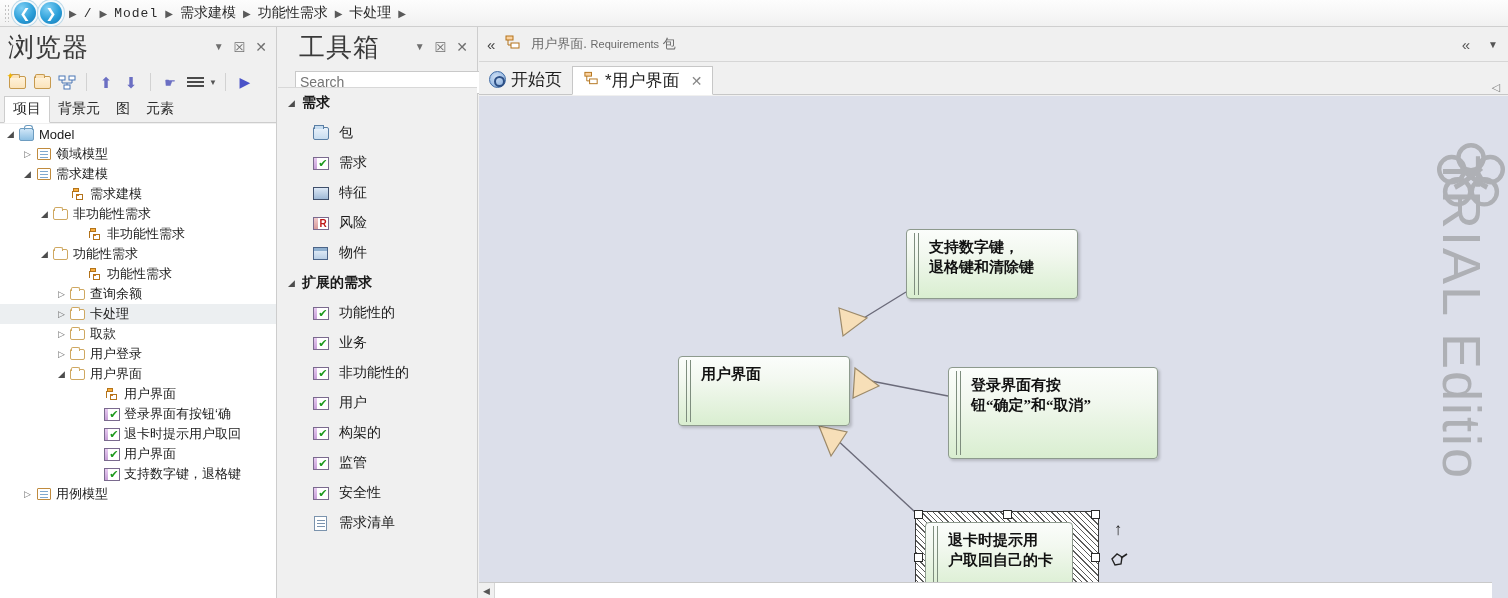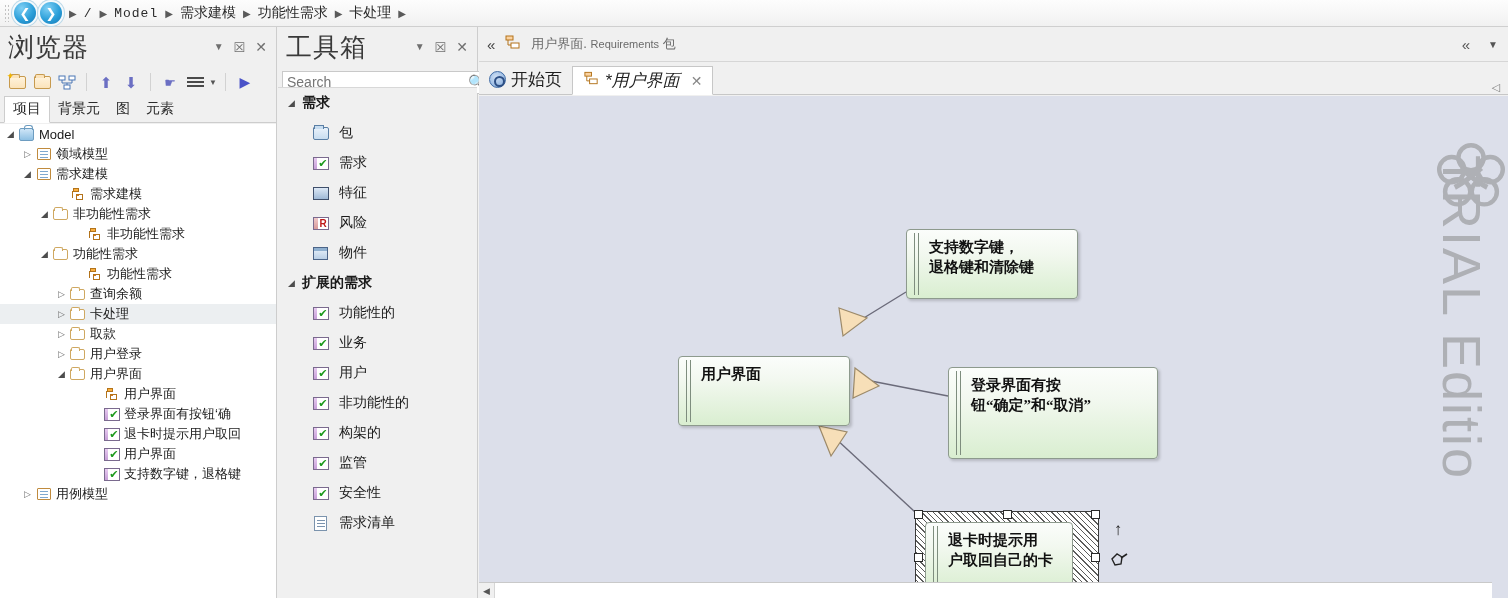--- a/index.html
+++ b/index.html
@@ -101,21 +101,21 @@
   .ic-diag i:nth-child(2){left:6px;top:6px;width:7px;height:6px;background:#fff;}
   .ic-diag i:nth-child(3){left:7px;top:7px;width:2px;height:1px;background:#d4771b;border:none;}
   .ic-diag::after{content:"";position:absolute;left:2px;top:3px;width:1px;height:7px;background:#b3731a;}
   .ic-req { width:16px;height:13px;border:1px solid #7a6a8e;background:#fff;display:flex;align-items:center;}
   .ic-req::before{content:"";width:4px;height:11px;background:linear-gradient(#e7c9f0,#c79fd8);}
   .ic-req::after{content:"\2714";font-size:11px;color:#1c9a1c;line-height:1;margin-left:1px;font-weight:bold;}
 
   
   #toolbox {
     position:absolute; left:278px; top:27px; width:200px; height:571px;
-    background:#f0f0f0; border-right:1px solid #cdcdcd;
+    background:#f0f0f0; border-right:1px solid #cdcdcd;padding-left:13px;
   }
   .tb-search-row { height:30px; display:flex; align-items:center; padding:0 4px; gap:6px; }
   .tb-search { flex:1; height:23px; background:#fff; border:1px solid #c9c9c9;
      display:flex; align-items:center; padding:0 4px; }
   .tb-search input { border:0; outline:0; flex:1; font-size:14px; color:#5c5c5c;
      font-family:inherit; background:transparent; }
   .magn { color:#4b7fc4; font-size:14px; }
   .magn.big { font-size:16px; }
   .tb-body { position:absolute; left:0; right:0; top:60px; bottom:0;
      background:#f0f0f0; border-top:1px solid #d8d8d8; overflow:hidden; }
@@ -146,21 +146,21 @@
   .chev-left { color:#444; font-size:15px; }
   .dg-path-text { color:#6a6a6a; font-size:13px; }
   .dg-path-text .small { font-size:11px; }
   .dg-path-right { position:absolute; right:10px; display:flex; gap:18px; align-items:center; color:#555; }
 
   .dg-tabs { height:33px; background:#f0f0f0; display:flex; align-items:flex-end;
      border-bottom:1px solid #c7c7c7; position:relative;justify-content:flex-end; }
   .dg-tab { display:flex; align-items:center; gap:5px; height:29px; padding:0 10px;
      font-size:17px; color:#1e1e1e; }
   .dg-tab.active { background:#fff; border:1px solid #c7c7c7; border-bottom-color:#fff;
-     position:relative; top:1px;font-style:italic; }
+     position:relative; top:1px; }
   .tabclose { color:#888; font-size:14px; margin-left:6px; }
   .ic-start { width:17px;height:17px;border-radius:50%;
      background:radial-gradient(circle at 40% 35%,#cfe0f5,#7da6d8);
      border:1px solid #3f6ba5; position:relative; }
   .ic-start::after{content:"";position:absolute;left:4px;top:4px;width:7px;height:7px;
      border:2px solid #2d4f85;border-radius:50%;}
   .dg-tabs-right { margin-left:auto; padding-right:8px; color:#7a7a7a; font-size:11px; }
 
   .canvas { position:absolute; left:0; right:0; top:69px; bottom:0;
      background:#dcdfea; overflow:hidden; }
@@ -526,27 +526,27 @@
         <div class="tb-item">
           <span class="ticon">
             <span class="ic-req"></span>
           </span>
           <span>业务</span>
         </div>
         <div class="tb-item">
           <span class="ticon">
             <span class="ic-req"></span>
           </span>
+          <span>非功能性的</span>
+        </div>
+        <div class="tb-item">
+          <span class="ticon">
+            <span class="ic-req"></span>
+          </span>
           <span>用户</span>
-        </div>
-        <div class="tb-item">
-          <span class="ticon">
-            <span class="ic-req"></span>
-          </span>
-          <span>非功能性的</span>
         </div>
         <div class="tb-item">
           <span class="ticon">
             <span class="ic-req"></span>
           </span>
           <span>构架的</span>
         </div>
         <div class="tb-item">
           <span class="ticon">
             <span class="ic-req"></span>

